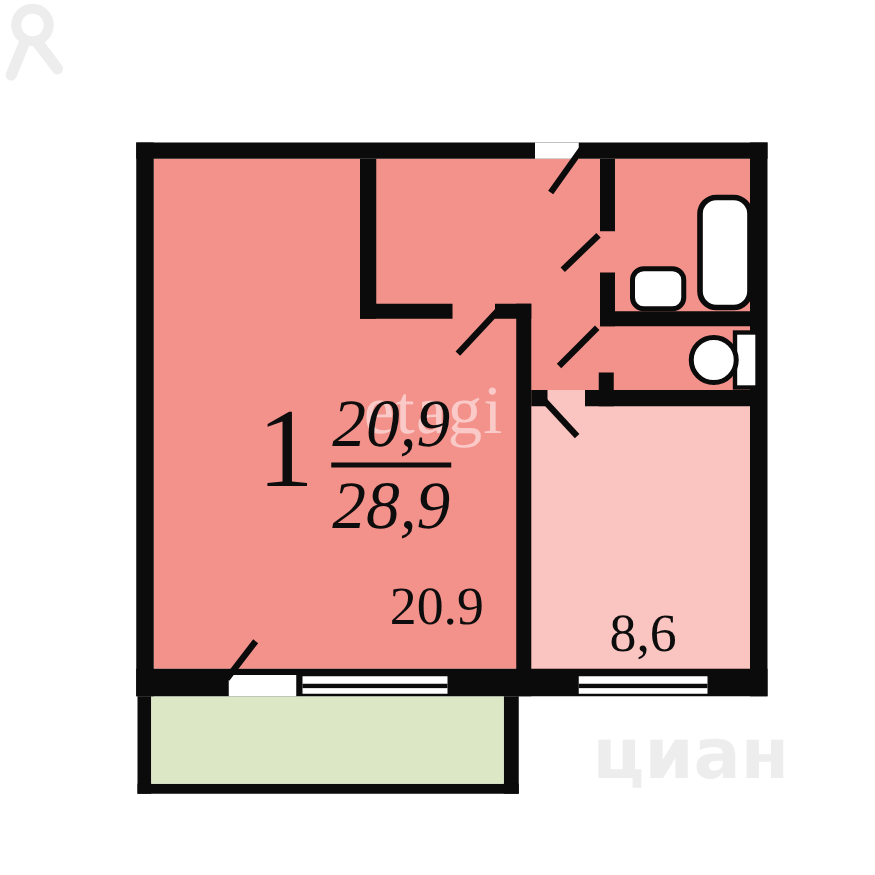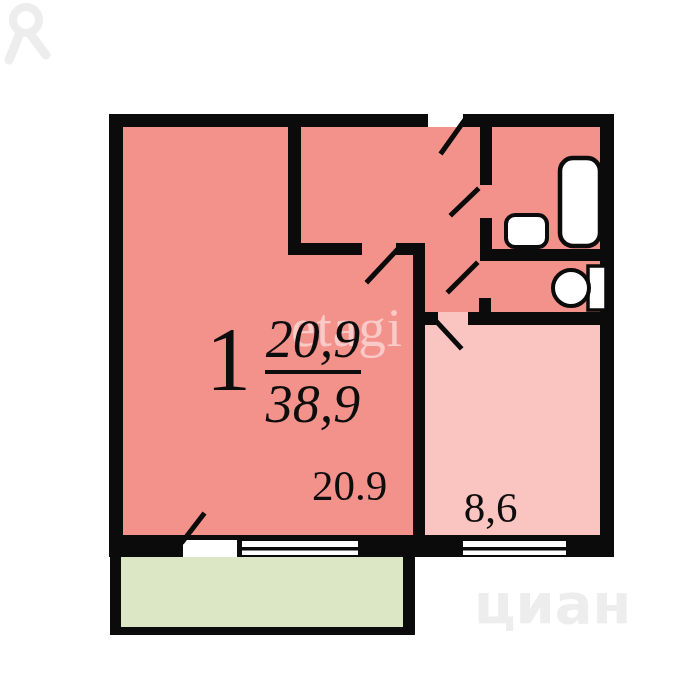--- a/index.html
+++ b/index.html
@@ -7,21 +7,21 @@
     position:relative;width:700px;height:700px;background:#ffffff;overflow:hidden;
     font-family:"Liberation Serif","DejaVu Serif",serif;
   }
   .stage svg{position:absolute;left:0;top:0;}
   .label{position:absolute;color:#0d0d0d;text-align:center;line-height:1;}
   .room-number{left:186px;top:315px;width:85px;font-size:90px;}
   .fraction{left:258px;top:312px;width:110px;}
   .frac-num,.frac-den{display:block;font-size:54px;line-height:1;font-style:italic;}
   .frac-line{display:block;width:96px;margin:4px auto 3px auto;border-top:4px solid #0d0d0d;height:0;}
   .area-main{left:297px;top:464px;width:105px;font-size:43px;}
-  .area-kitchen{left:438px;top:486px;width:105px;font-size:43px;}
+  .area-kitchen{left:462px;top:486px;width:105px;font-size:43px;}
   .wm-etagi{
     position:absolute;left:262px;top:300px;width:170px;
     font-size:55px;line-height:1;letter-spacing:1px;
     color:rgba(255,255,255,0.52);text-align:center;
   }
   .wm-cian-text{
     position:absolute;left:474px;top:576px;
     font-family:"DejaVu Sans","Liberation Sans",sans-serif;
     font-weight:bold;font-size:56px;line-height:1;color:#ededed;
   }
@@ -90,21 +90,21 @@
     </g>
   </svg>
 
   <div class="wm-etagi">etagi</div>
 
   <div class="label room-number">1</div>
 
   <div class="label fraction">
     <span class="frac-num">20,9</span>
     <span class="frac-line"></span>
-    <span class="frac-den">38,9</span>
+    <span class="frac-den">28,9</span>
   </div>
 
   <div class="label area-main">20.9</div>
 
   <div class="label area-kitchen">8,6</div>
 
   <svg class="wm-cian-pin" width="52" height="66" viewBox="0 0 52 66">
     <circle cx="26" cy="20" r="13" fill="none" stroke="#ededed" stroke-width="8"></circle>
     <path d="M20,33 L9,60" fill="none" stroke="#ededed" stroke-width="9" stroke-linecap="round"></path>
     <path d="M30,34 L46,55" fill="none" stroke="#ededed" stroke-width="9" stroke-linecap="round"></path>

